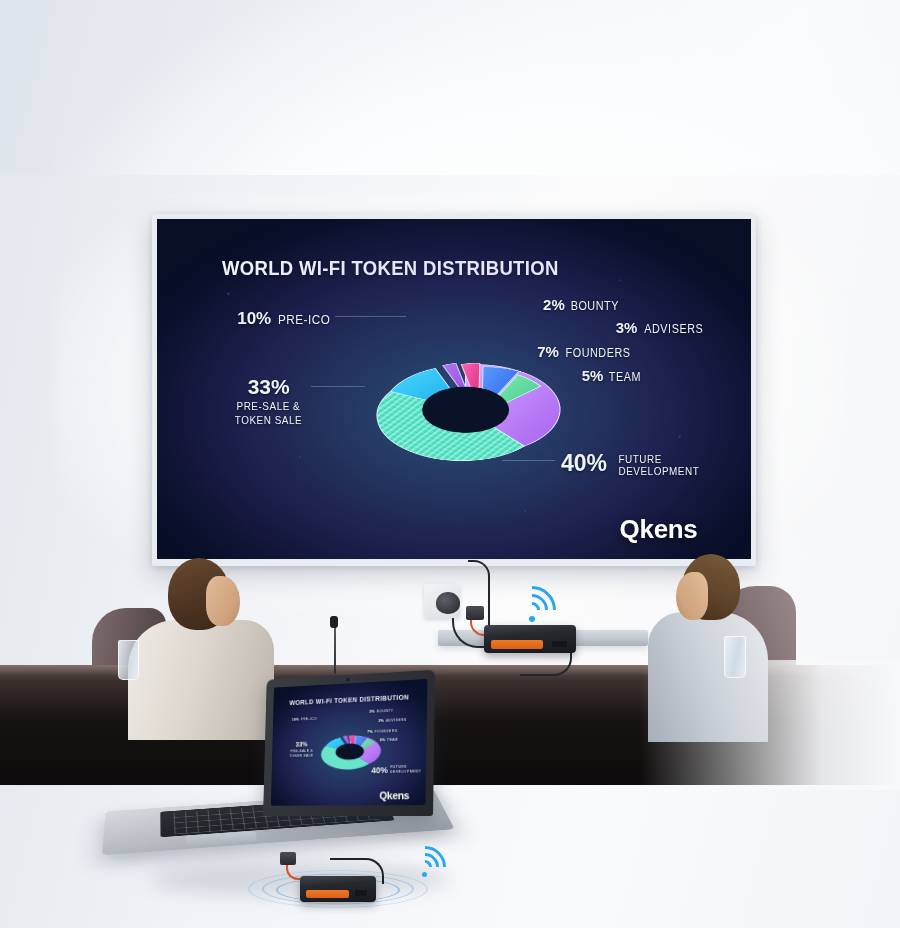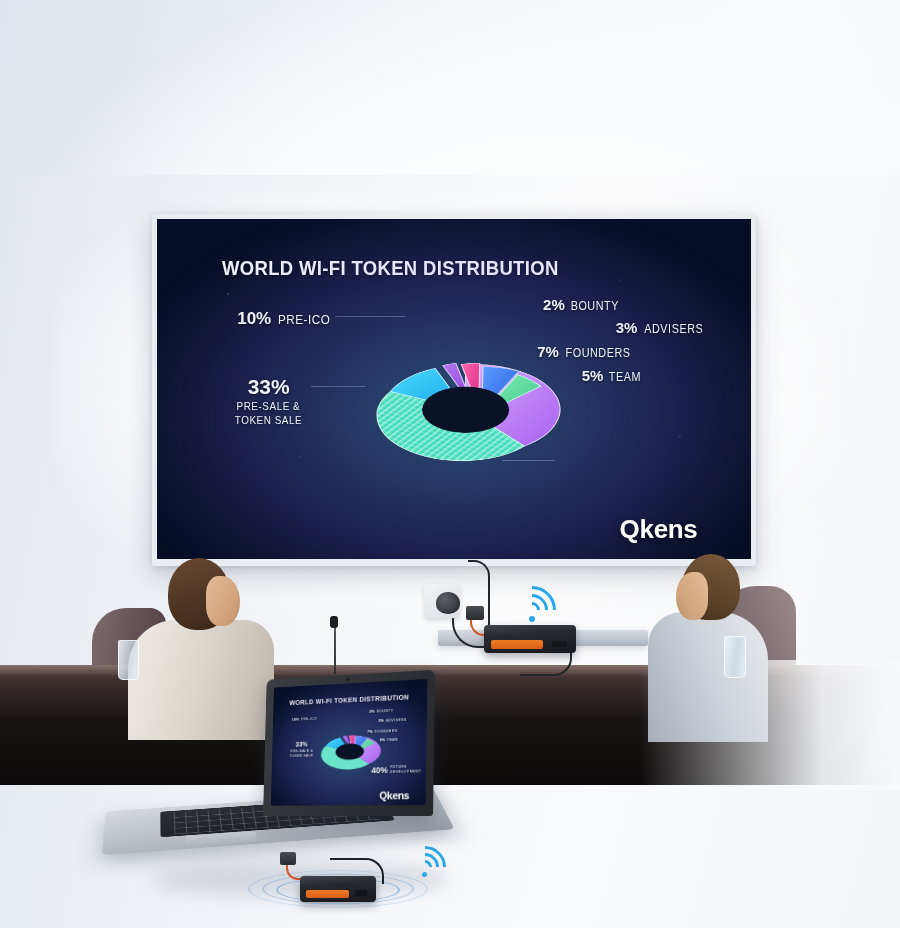--- a/index.html
+++ b/index.html
@@ -478,20 +478,27 @@
           <span class="nm">ADVISERS</span>
         </div>
         <div class="lbl lbl-founders">
           <span class="pct">7%</span>
           <span class="nm">FOUNDERS</span>
         </div>
         <div class="lbl lbl-team">
           <span class="pct">5%</span>
           <span class="nm">TEAM</span>
         </div>
+        <div class="lbl lbl-future">
+          <span class="pct">40%</span>
+          <span class="nm">
+            <span>FUTURE</span><br>
+            <span>DEVELOPMENT</span>
+          </span>
+        </div>
 
         <div class="brand">Qkens</div>
       </div>
     </div>
   </div>
 
   <div class="tv-shelf"></div>
 
   <div class="outlet"></div>
   <div class="outlet-plug"></div>

